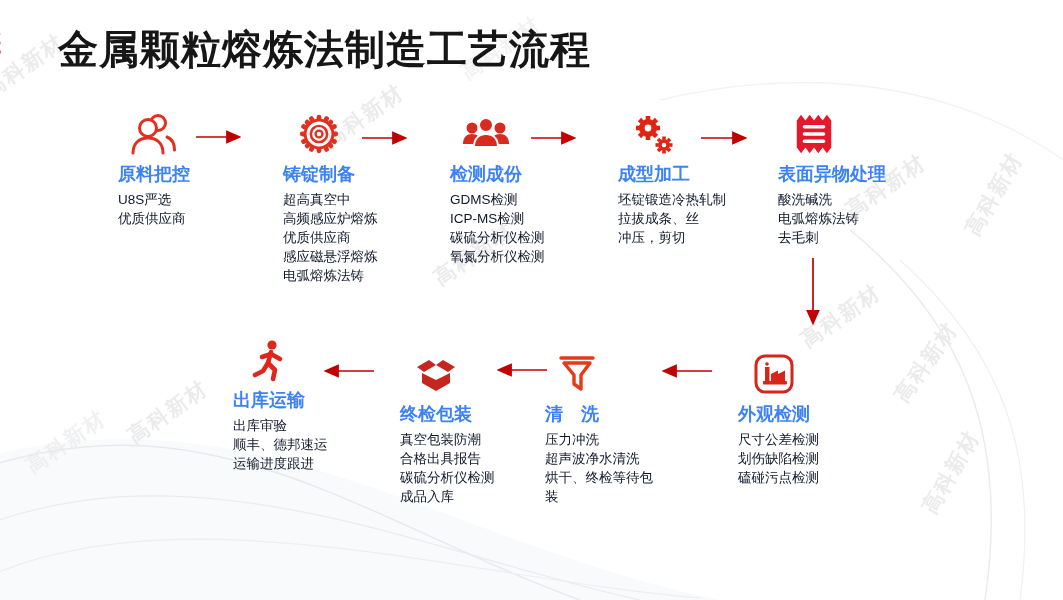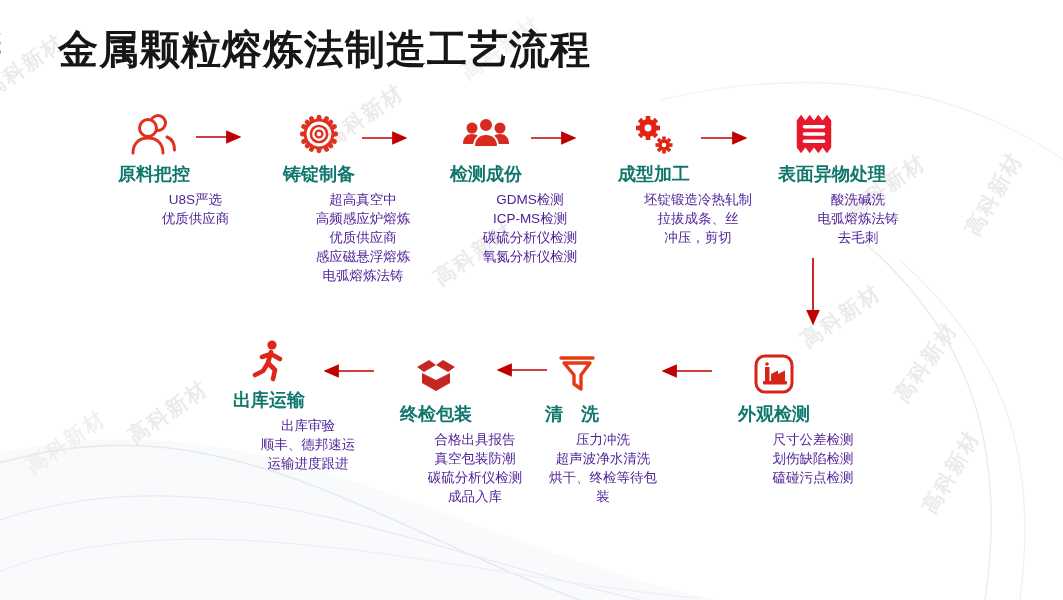--- a/index.html
+++ b/index.html
@@ -19,26 +19,26 @@
   
   .page-title{
     position:absolute;left:58px;top:22px;margin:0;z-index:2;
     font-family:"DejaVu Serif","Liberation Serif",serif;
     font-size:40px;font-weight:700;color:#161616;letter-spacing:1px;
   }
   
   .step{position:absolute;z-index:2;}
   .icon-box{width:72px;height:46px;display:flex;align-items:flex-end;justify-content:center;}
   .step-title{
-    margin-top:7px;font-size:18px;font-weight:700;color:#0f766e;
+    margin-top:7px;font-size:18px;font-weight:700;color:#3b82f6;
     white-space:nowrap;line-height:22px;
   }
   .step-items{margin-top:5px;}
   .step-item{
-    font-size:13.5px;color:#4c1d95;line-height:19px;text-align:center;
+    font-size:13.5px;color:#0f172a;line-height:19px;
   }
   .arrows-svg{position:absolute;left:0;top:0;width:1063px;height:600px;z-index:3;pointer-events:none;}
 </style>
 </head>
 <body>
 
 <svg class="bg-svg" viewBox="0 0 1063 600">
   <path d="M-60 600 L-60 470 C 240 370, 430 540, 720 600 Z" fill="#f4f5f8" opacity="0.55"></path>
   <path d="M-50 480 C 200 380, 360 520, 580 600" fill="none" stroke="#e6e9ee" stroke-width="1.5"></path>
   <path d="M-50 540 C 180 430, 430 555, 640 600" fill="none" stroke="#e9ebf0" stroke-width="1.2"></path>
@@ -243,22 +243,22 @@
     <svg width="46" height="42" viewBox="0 0 46 42">
       <g fill="#C5261F">
         <path d="M4 13 L16 6 L23 11 L11 18 Z"></path>
         <path d="M42 13 L30 6 L23 11 L35 18 Z"></path>
         <path d="M9 19 L23 26 L37 19 L37 29 L23 37 L9 29 Z"></path>
       </g>
     </svg>
   </div>
   <div class="step-title">终检包装</div>
   <div class="step-items">
+    <div class="step-item">真空包装防潮</div>
     <div class="step-item">合格出具报告</div>
-    <div class="step-item">真空包装防潮</div>
     <div class="step-item">碳硫分析仪检测</div>
     <div class="step-item">成品入库</div>
   </div>
 </div>
 
 <div class="step" style="left:545px;top:350px;width:118px">
   <div class="icon-box" style="width:64px">
     <svg width="44" height="44" viewBox="0 0 44 44">
       <g fill="none" stroke="#E63A16" stroke-width="3.4" stroke-linejoin="round" stroke-linecap="round">
         <path d="M6 6 L38 6"></path>

